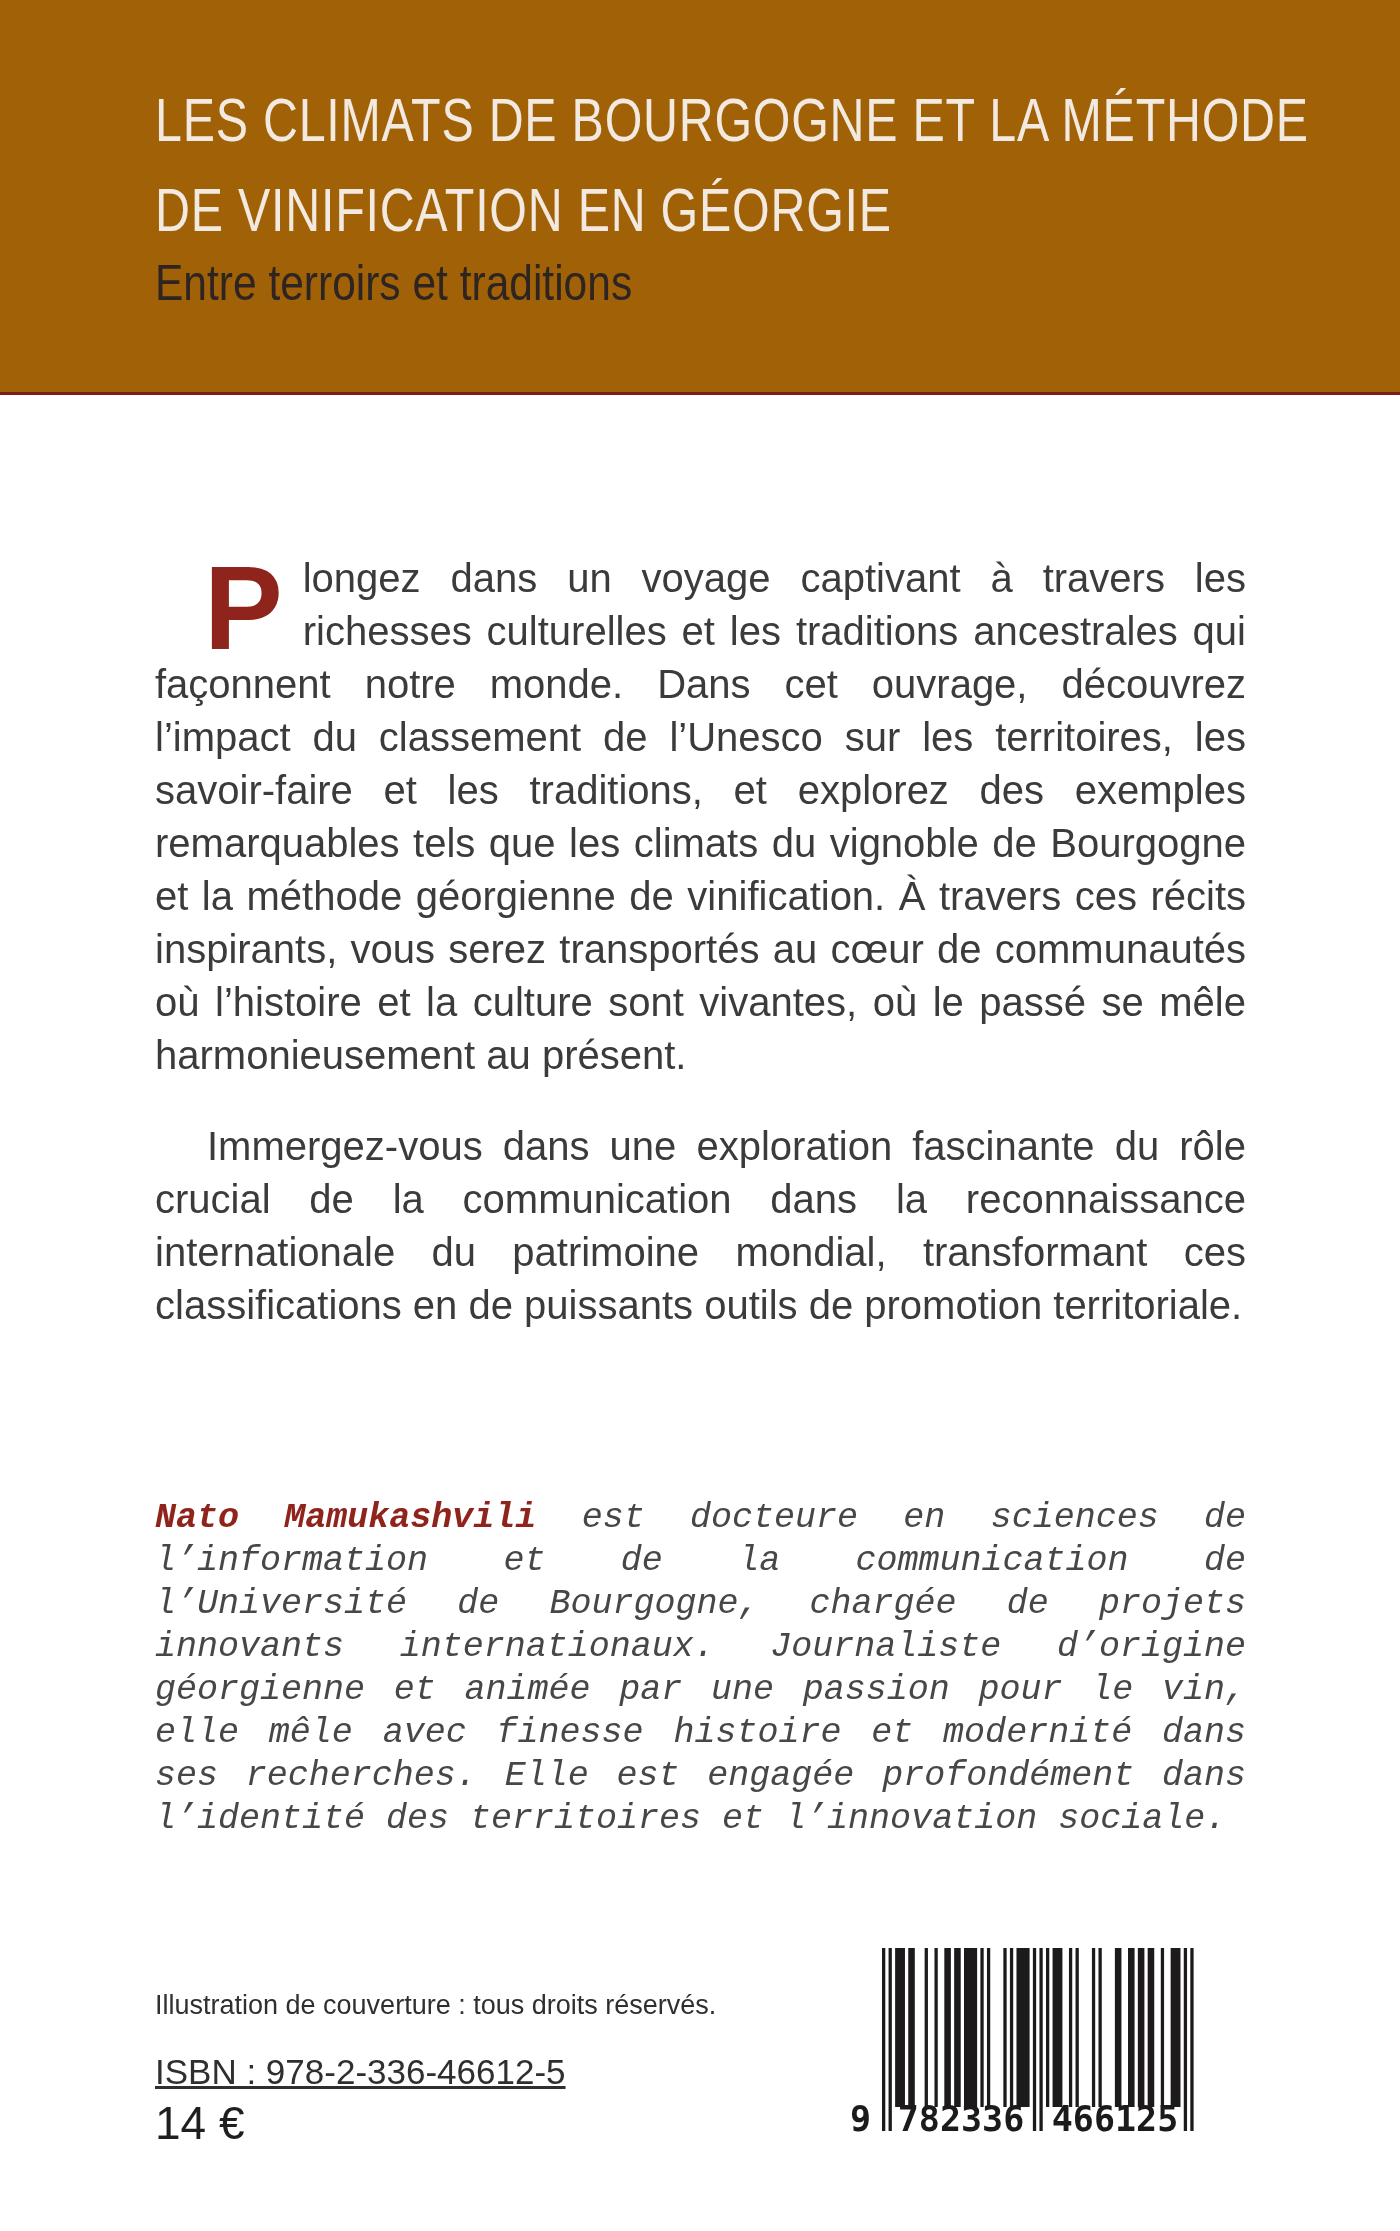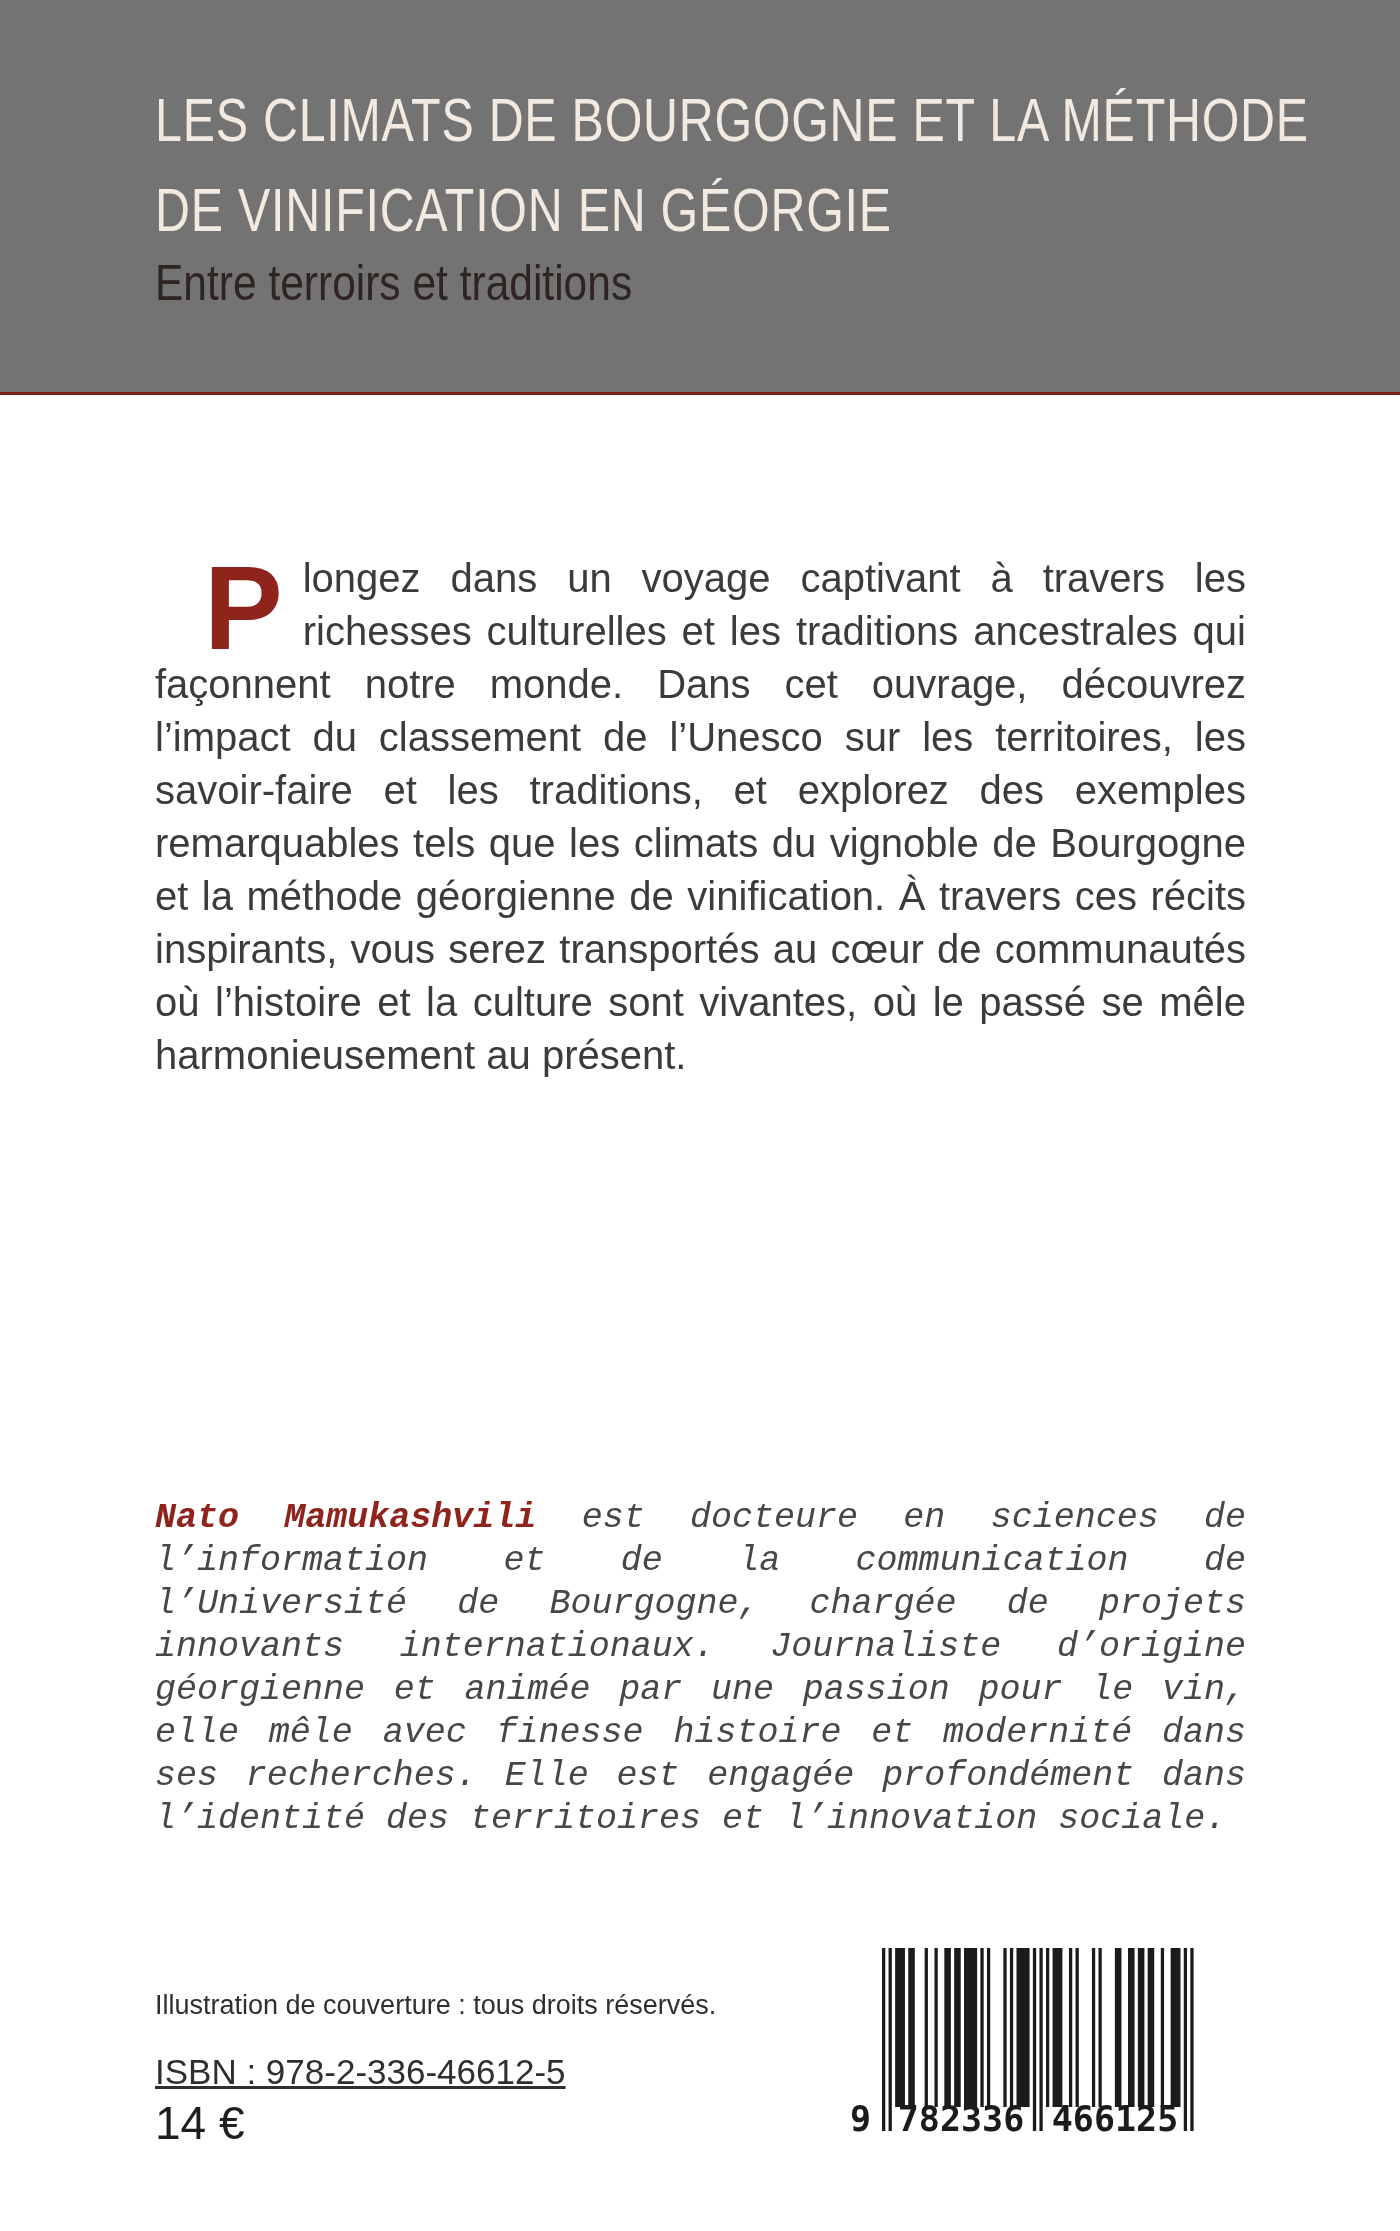--- a/index.html
+++ b/index.html
@@ -8,21 +8,21 @@
     width:1400px; height:2231px;
     margin:0 auto;
     background:#ffffff;
     font-family:"Liberation Sans", sans-serif;
     overflow:hidden;
   }
 
   
   .band {
     position:absolute; left:0; top:0; width:100%; height:392px;
-    background:#737373;
+    background:#a16207;
     border-bottom:3px solid #7c1e18;
   }
   .title-line {
     position:absolute; left:155px;
     color:#f2e9e1;
     font-size:62px; font-weight:300;
     letter-spacing:1px;
     white-space:nowrap;
     transform:scaleX(.78); transform-origin:left center;
   }
@@ -92,20 +92,21 @@
 <div class="cover">
 
   <header class="band">
     <div class="title-line l1">LES CLIMATS DE BOURGOGNE ET LA MÉTHODE</div>
     <div class="title-line l2">DE VINIFICATION EN GÉORGIE</div>
     <div class="subtitle">Entre terroirs et traditions</div>
   </header>
 
   <main class="synopsis">
     <p><span class="dropcap">P</span><span>longez dans un voyage captivant à travers les richesses culturelles et les traditions ancestrales qui façonnent notre monde. Dans cet ouvrage, découvrez l’impact du classement de l’Unesco sur les territoires, les savoir-faire et les traditions, et explorez des exemples remarquables tels que les climats du vignoble de Bourgogne et la méthode géorgienne de vinification. À travers ces récits inspirants, vous serez transportés au cœur de communautés où l’histoire et la culture sont vivantes, où le passé se mêle harmonieusement au présent.</span></p>
+    <p class="para2">Immergez-vous dans une exploration fascinante du rôle crucial de la communication dans la reconnaissance internationale du patrimoine mondial, transformant ces classifications en de puissants outils de promotion territoriale.</p>
   </main>
 
   <section class="bio">
     <p><span class="author-name">Nato Mamukashvili</span><span> est docteure en sciences de l’information et de la communication de l’Université de Bourgogne, chargée de projets innovants internationaux. Journaliste d’origine géorgienne et animée par une passion pour le vin, elle mêle avec finesse histoire et modernité dans ses recherches. Elle est engagée profondément dans l’identité des territoires et l’innovation sociale.</span></p>
   </section>
 
   <footer>
     <div class="credit">Illustration de couverture : tous droits réservés.</div>
     <div class="isbn">ISBN : 978-2-336-46612-5</div>
     <div class="price">14 €</div>

